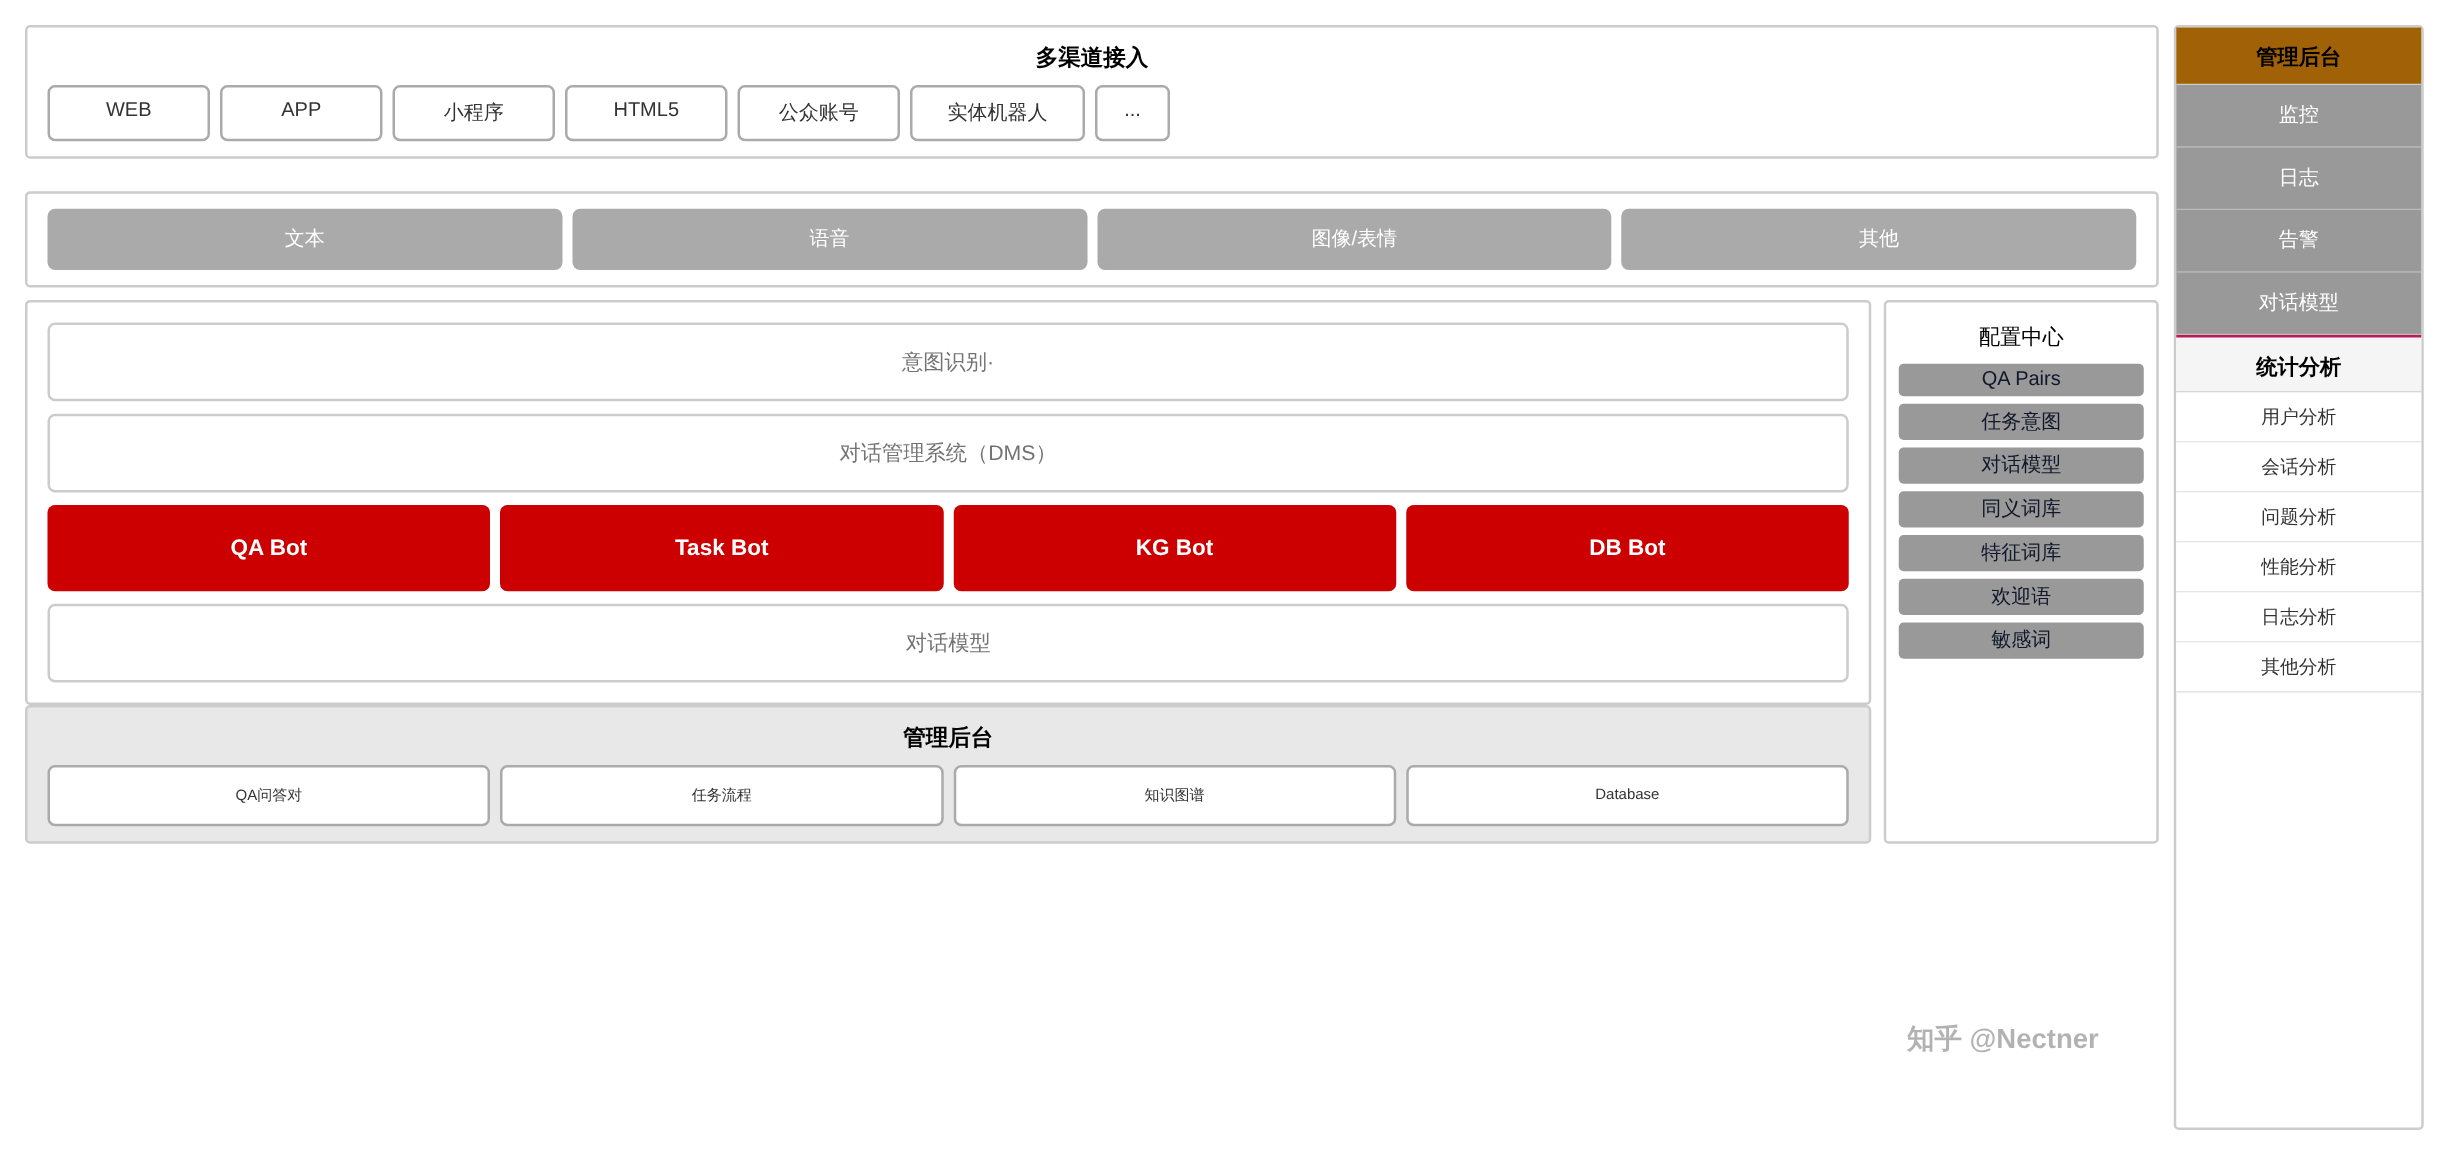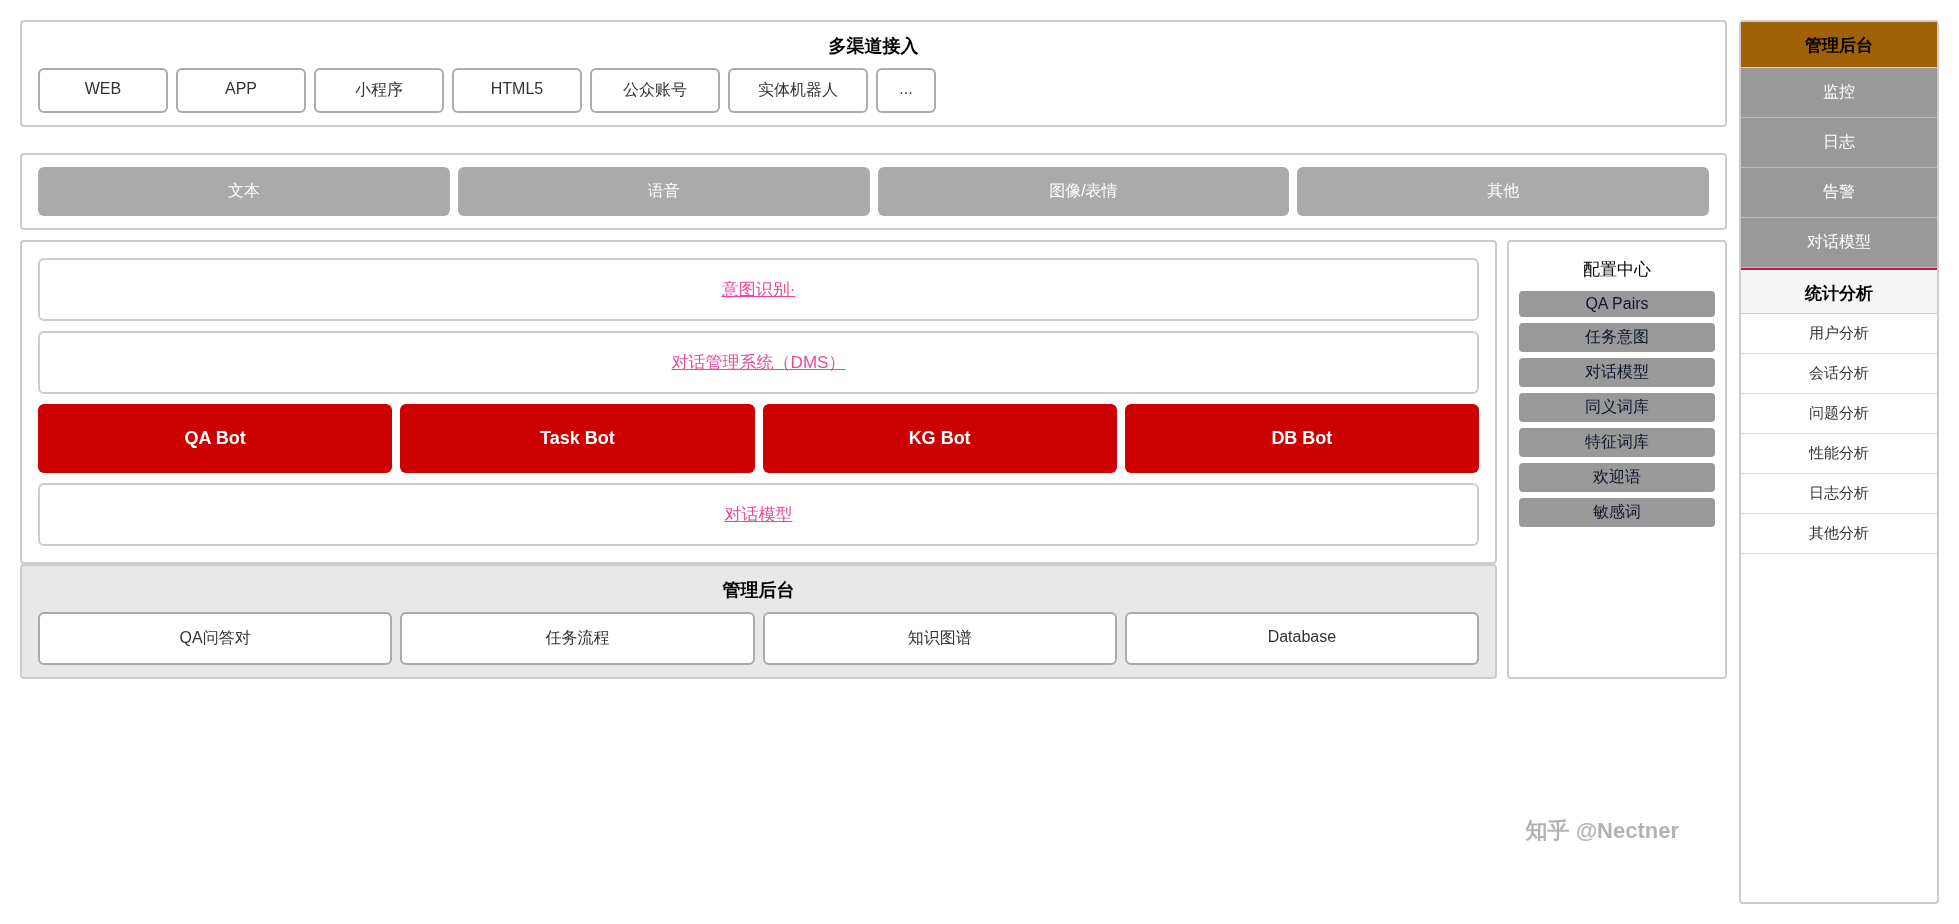--- a/index.html
+++ b/index.html
@@ -97,22 +97,21 @@
       flex-direction: column;
       gap: 10px;
     }
 
     .system-box {
       border: 2px solid #ccc;
       border-radius: 6px;
       padding: 18px 0;
       text-align: center;
       font-size: 17px;
-      color: #ec4899;
-      text-decoration: underline;
+      color: #737373;
     }
 
     .bot-row {
       display: flex;
       gap: 8px;
     }
 
     .bot-btn {
       flex: 1;
       border: none;
@@ -164,21 +163,21 @@
     }
     .knowledge-buttons {
       display: flex;
       gap: 8px;
     }
     .knowledge-btn {
       flex: 1;
       border: 2px solid #aaa;
       border-radius: 6px;
       padding: 14px 0;
-      font-size: 16px;
+      font-size: 12px;
       background: #fff;
       color: #333;
       text-align: center;
     }
 
     
     .right-sidebar-title {
       text-align: center;
       font-weight: bold;
       font-size: 17px;

